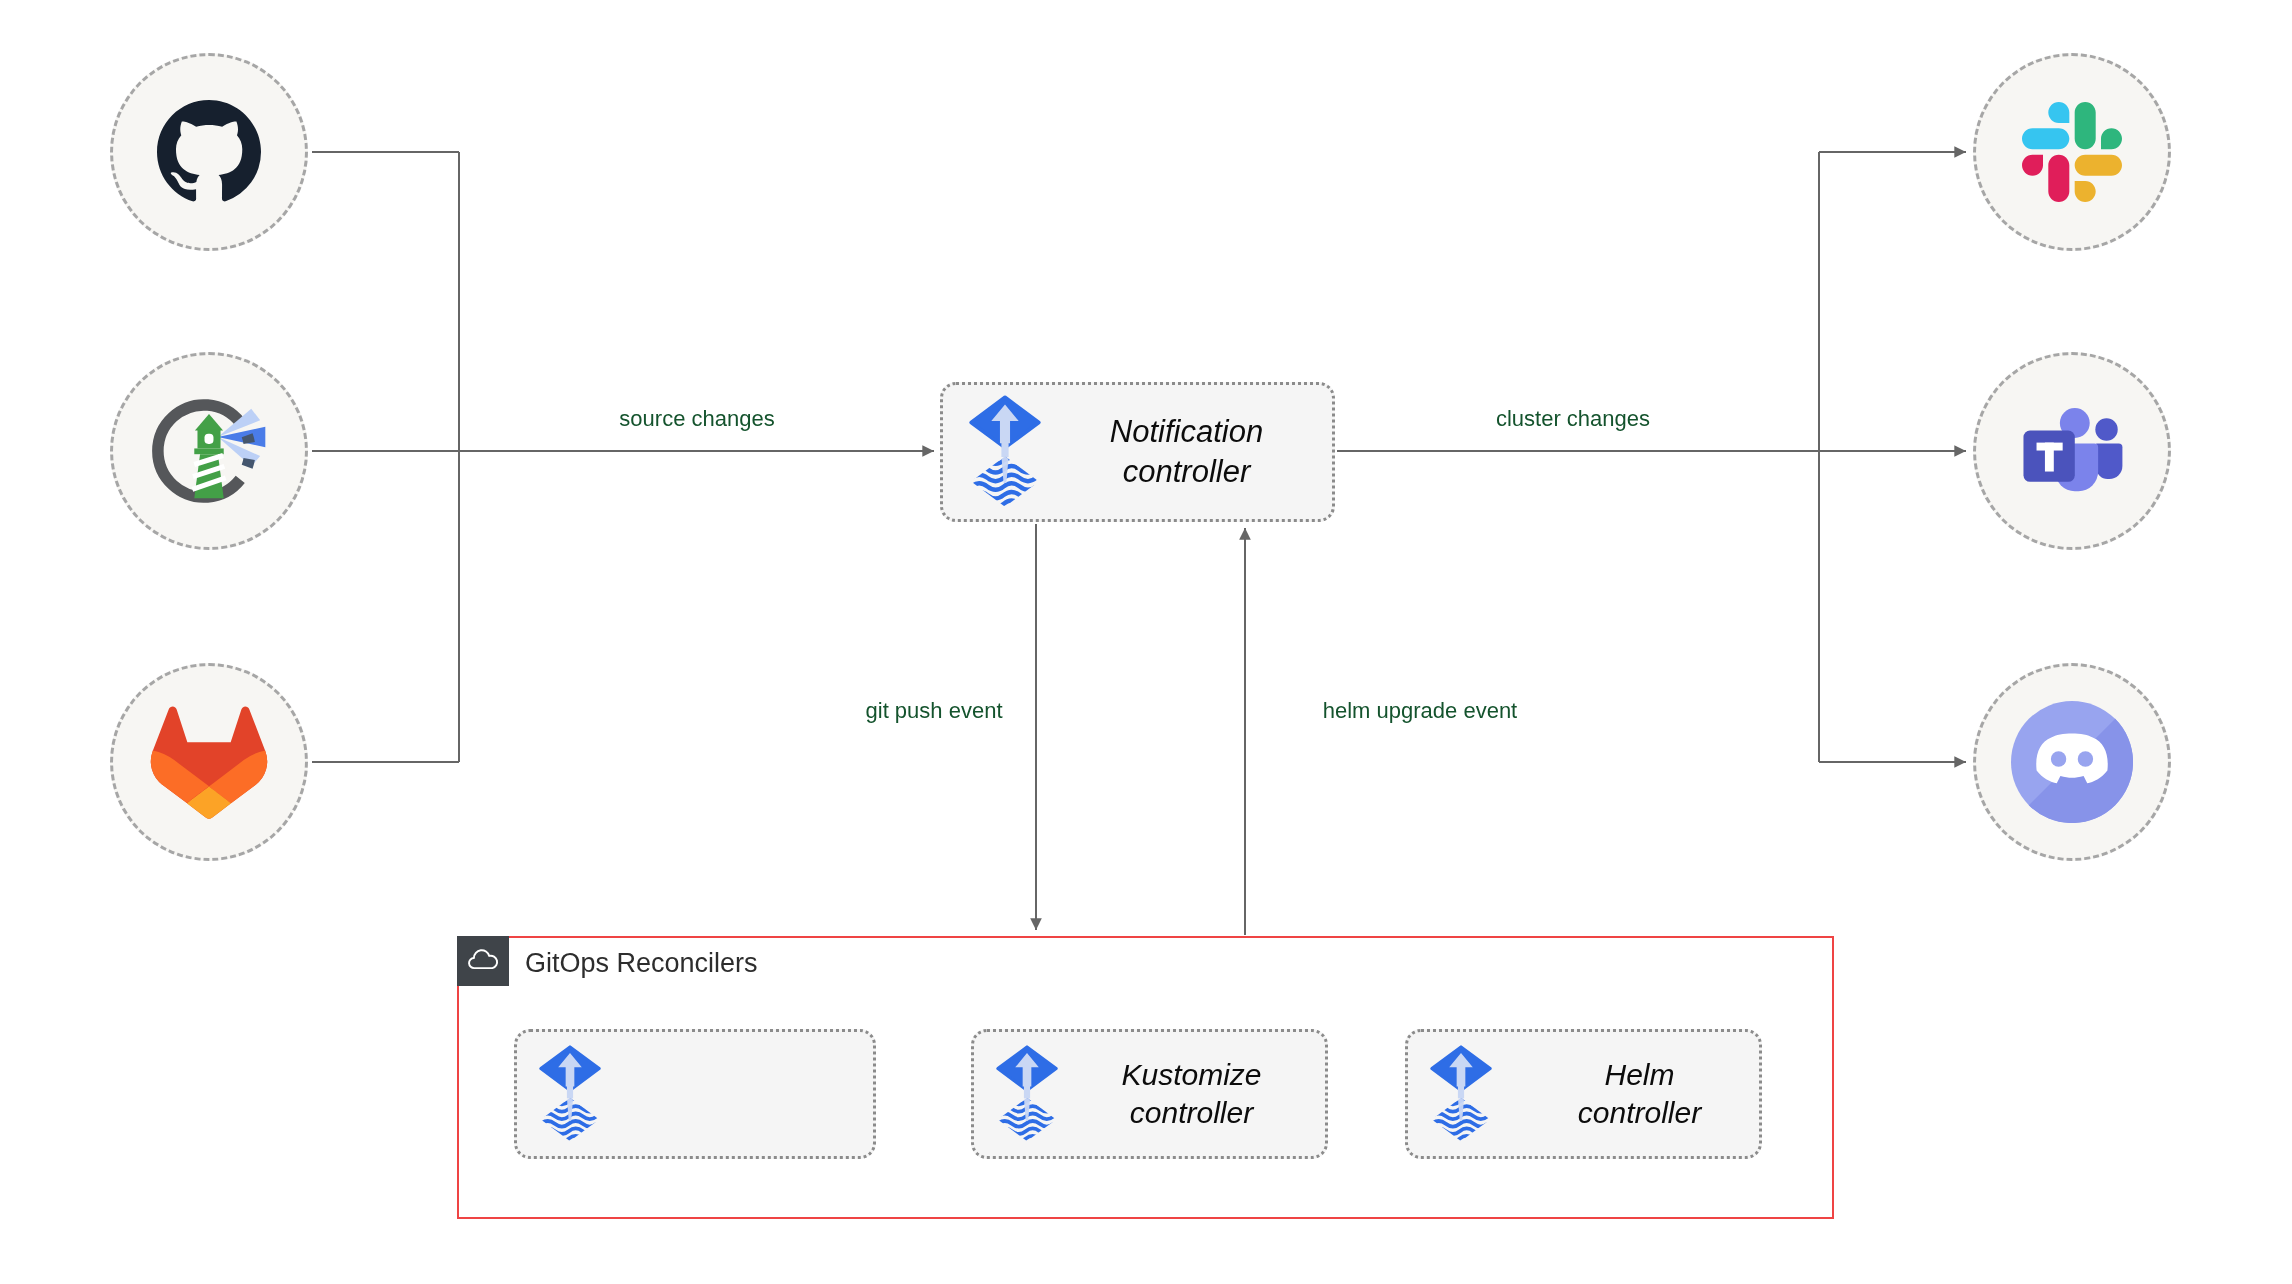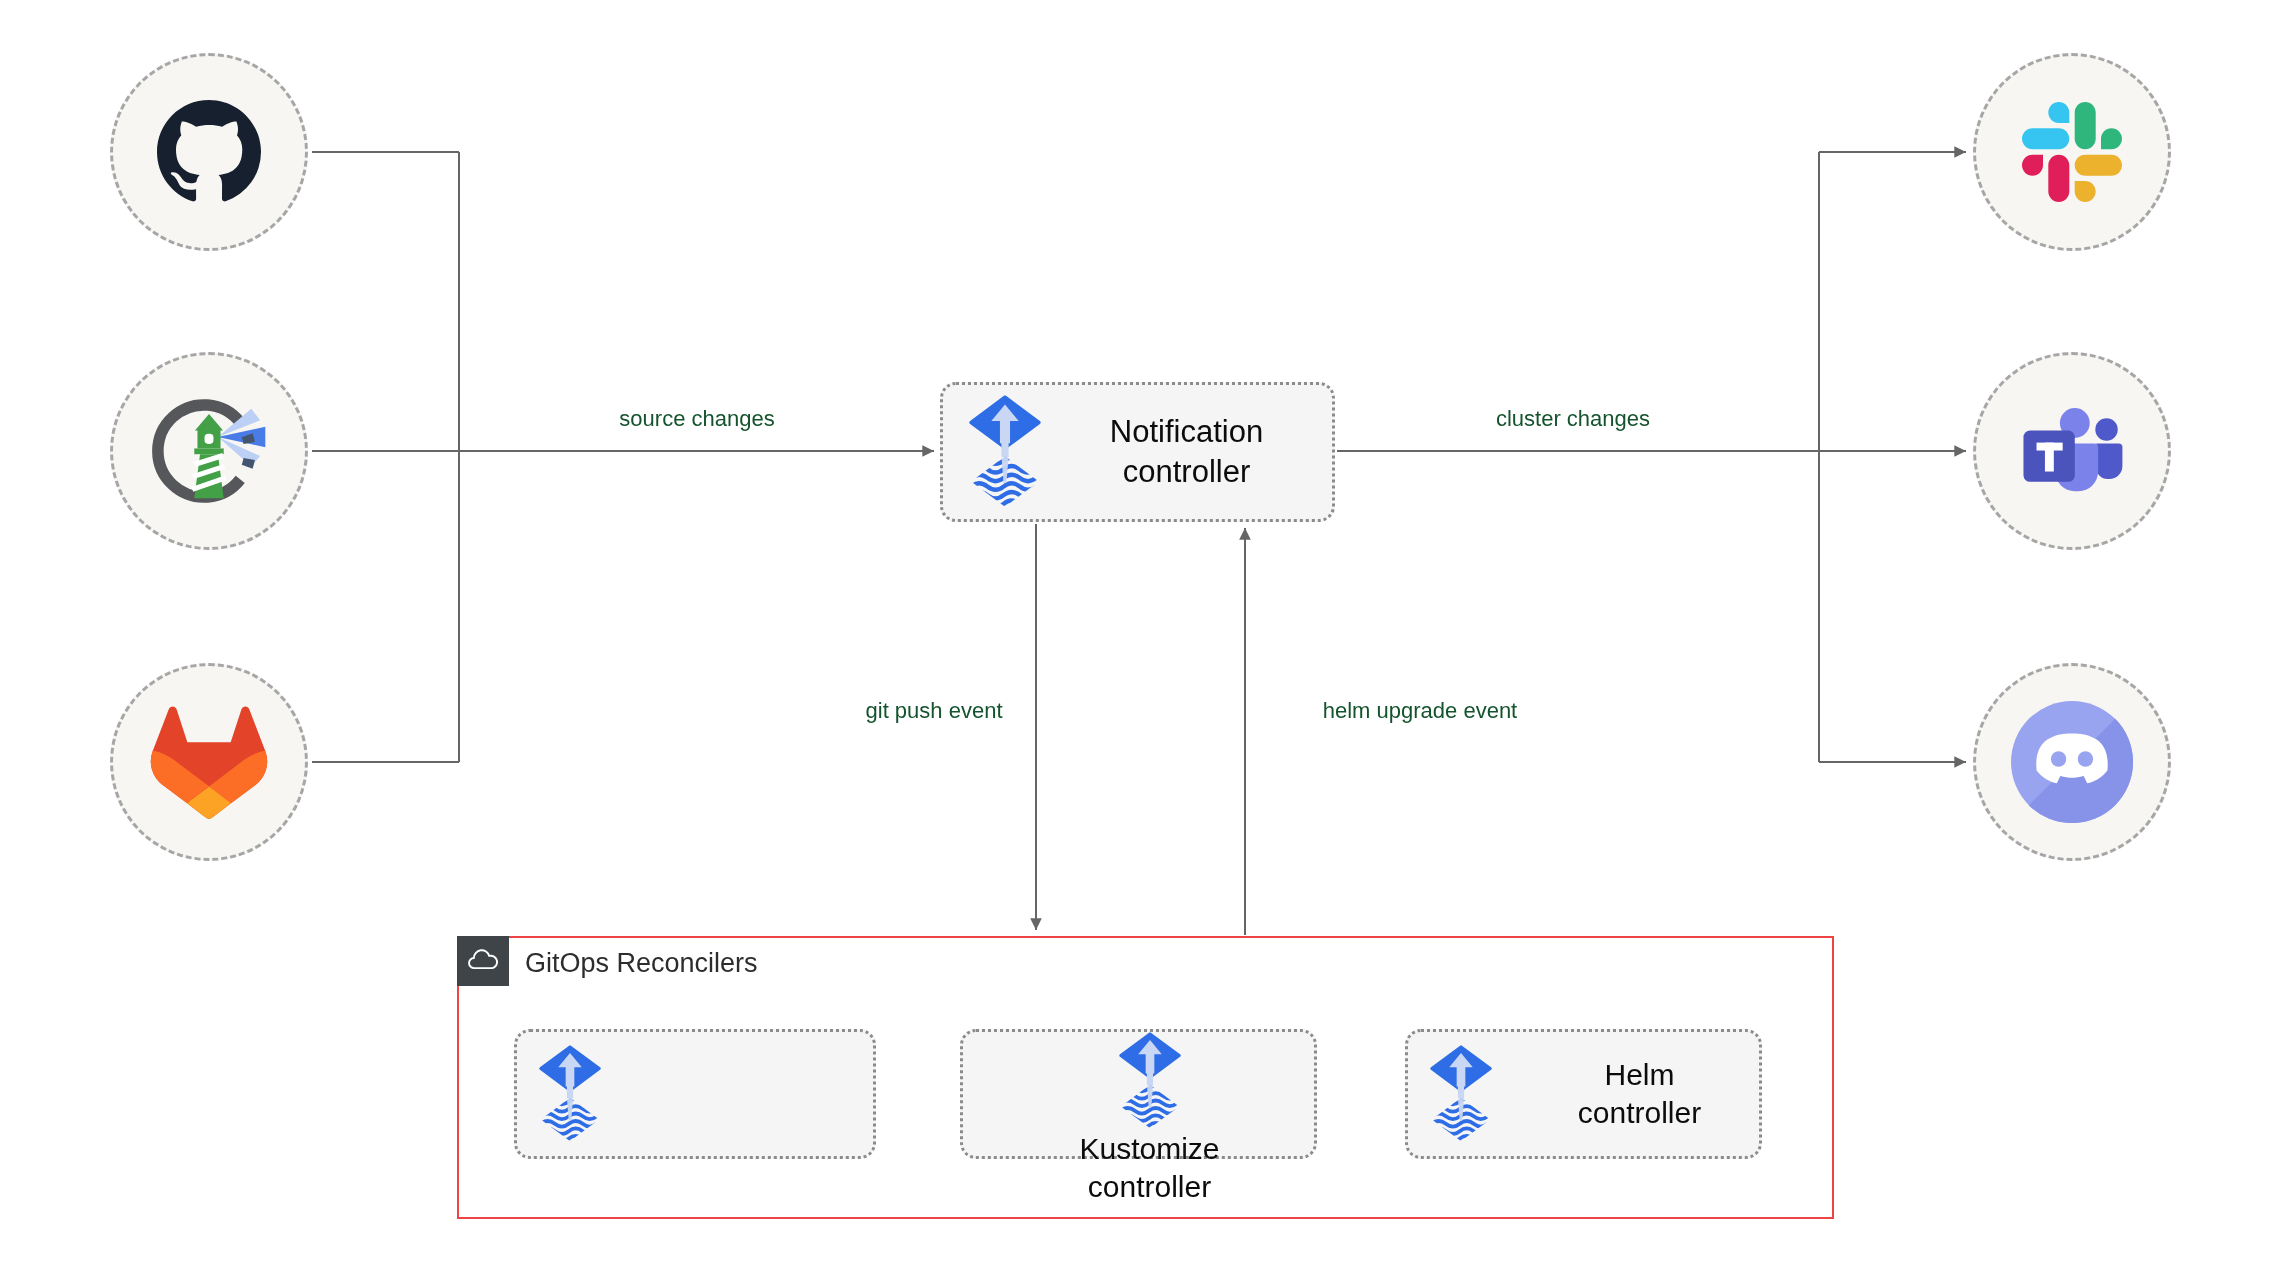--- a/index.html
+++ b/index.html
@@ -13,37 +13,37 @@
   
   .endpoint{
     position:absolute;width:198px;height:198px;box-sizing:border-box;border-radius:50%;
     border:3px dashed #a6a6a6;background:#f7f6f3;display:flex;align-items:center;justify-content:center;
     z-index:2;
   }
 
   
   .node-box{
     position:absolute;box-sizing:border-box;background:#f5f5f5;border:3px dotted #8b8b8b;
-    border-radius:16px;display:flex;align-items:center;z-index:2;
+    border-radius:16px;display:flex;align-items:center;z-index:2;font-style:italic;
   }
   .node-box .flux{flex:0 0 auto;}
   .node-label{
     flex:1 1 auto;text-align:center;color:#0c0c0c;line-height:1.28;
     display:flex;align-items:center;justify-content:center;
   }
   .notification{left:940px;top:382px;width:395px;height:140px;padding-left:26px;}
   .notification .flux{width:72px;height:114px;}
   .notification .node-label{font-size:31px;}
   .notification .node-label div{width:200px;}
   .nb-sm{top:91px;height:130px;padding-left:22px;}
   .nb-sm .flux{width:62px;height:98px;}
   .nb-sm .node-label{font-size:30px;}
   .nb-sm .node-label div{width:170px;}
   .nb-source{left:55px;width:362px;}
-  .nb-kustomize{left:501px;width:357px;flex-direction:column;}
+  .nb-kustomize{left:512px;width:357px;}
   .nb-helm{left:946px;width:357px;gap:28px;}
 
   
   .group-box{
     position:absolute;left:457px;top:936px;width:1377px;height:283px;box-sizing:border-box;
     border:2px solid #ef4444;background:#ffffff;z-index:1;
   }
   .group-tab{
     position:absolute;left:-2px;top:-2px;width:52px;height:50px;background:#3f4449;
     display:flex;align-items:center;justify-content:center;

